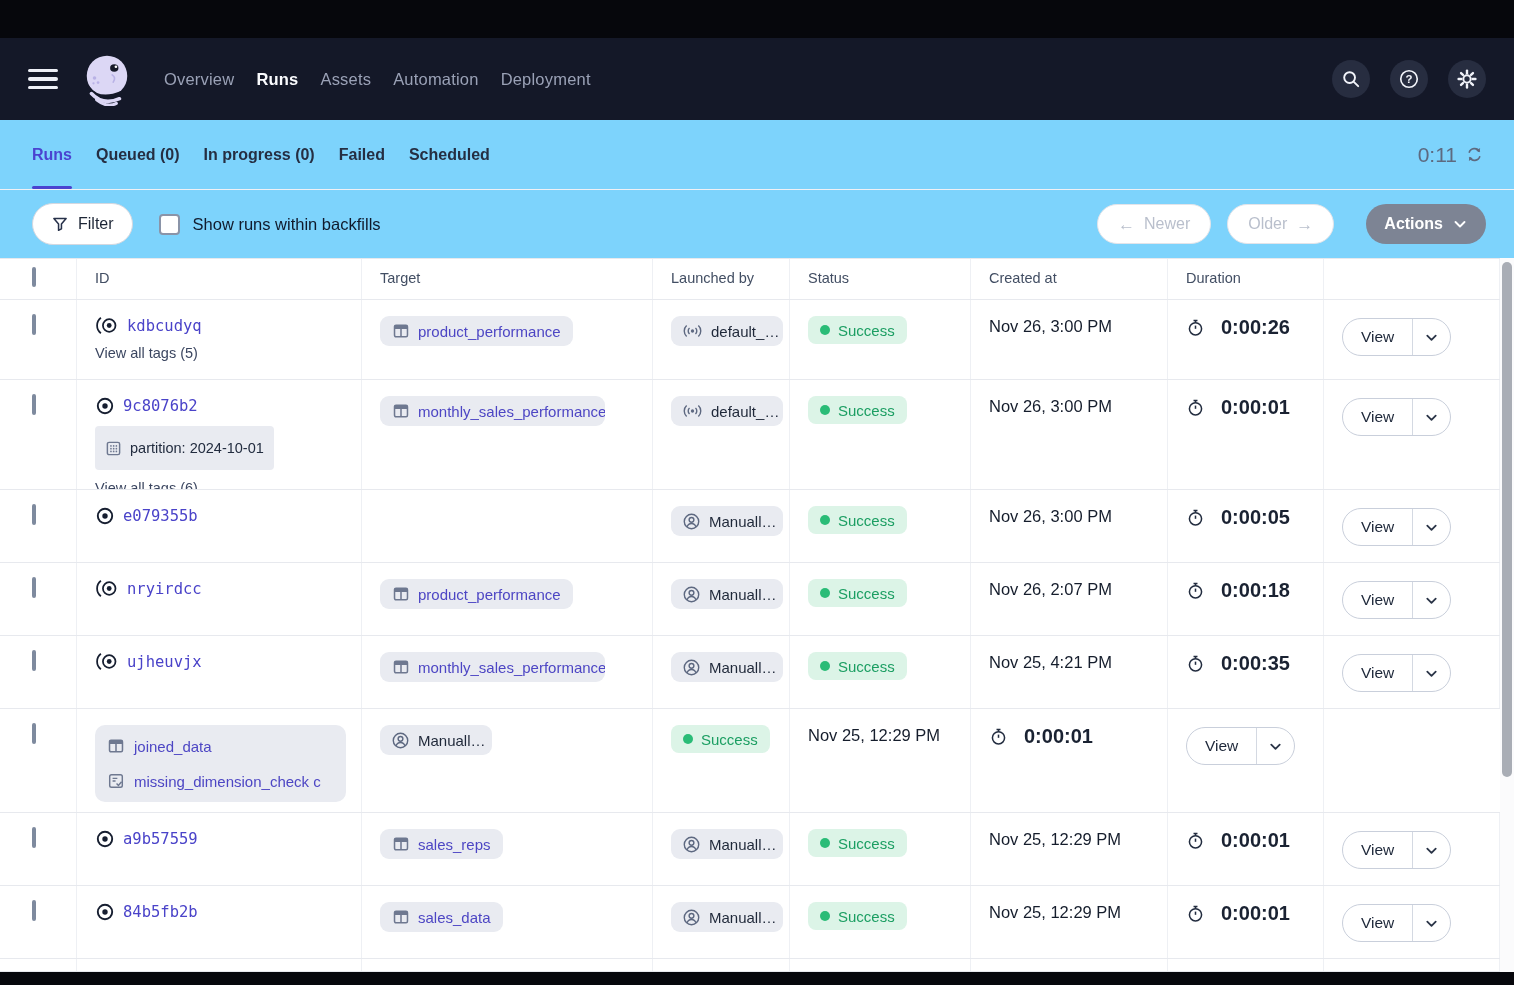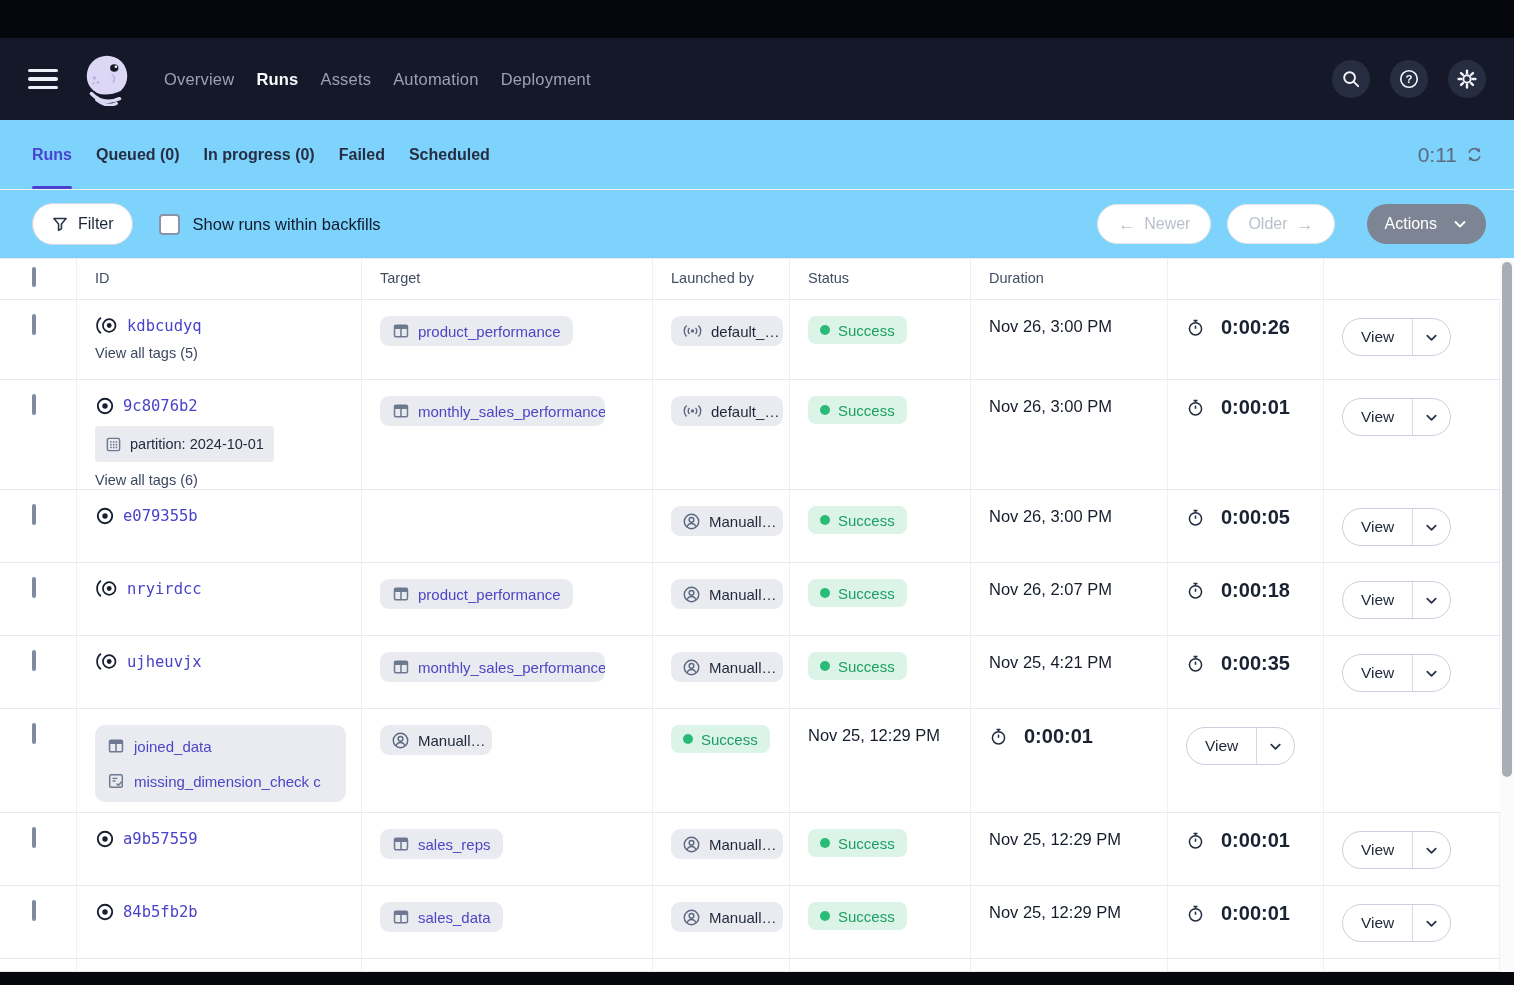--- a/index.html
+++ b/index.html
@@ -39,42 +39,42 @@
   .filter-btn svg { color:#27314a; }
   .cb { width:21px; height:21px; border:2.5px solid #8a94a8; border-radius:4px; background:#fff; cursor:pointer; flex:0 0 auto; }
   .backfills-cb { margin-left:26px; }
   .backfills-label { margin-left:13px; font-size:16.5px; color:#101a2c; }
   .toolbar-right { margin-left:auto; display:flex; align-items:center; }
   .pager-btn { height:40px; border:1px solid #e2e4ea; border-radius:20px; background:#fff; color:#b9bfcc;
                font-size:16px; display:flex; align-items:center; gap:9px; padding:0 20px; cursor:pointer; }
   .pager-newer { margin-right:16px; }
   .pager-older { margin-right:32px; }
   .actions-btn { height:40px; border:none; border-radius:20px; background:#7d8494; color:#fff; font-size:16px;
-                 font-weight:400; display:flex; align-items:center; gap:15px; padding:0 18px; cursor:pointer; }
+                 font-weight:700; display:flex; align-items:center; gap:9px; padding:0 18px; cursor:pointer; }
   .arrow-glyph { font-size:17px; line-height:1; }
 
   
   .table { position:relative; width:1500px; }
   .trow { display:grid; grid-template-columns:77px 285px 291px 137px 181px 197px 156px 176px;
           width:1500px; border-bottom:1px solid #e7e9ee; background:#fff; }
   .thead { height:42px; border-top:1px solid #e7e9ee; }
   .thead .cell { padding-top:11px; font-size:14.5px; color:#424e63; }
   .cell { border-right:1px solid #eef0f4; padding:16px 12px 0 18px; overflow:hidden; }
   .cell.cb-cell { padding:16px 0 0 32px; }
   .thead .cell.cb-cell { padding-top:10px; }
   .h80 { height:80px; } .h110 { height:110px; } .h73 { height:73px; } .h104 { height:104px; } .h13 { height:13px; }
   .sliver .cell { padding:0; }
 
   .row-cb { width:22px; height:22px; border:2px solid #7e8a9e; border-radius:5px; background:#fff; cursor:pointer; }
 
   .id-line { display:flex; align-items:center; gap:8px; }
   .id-line .run-ic { color:#161e30; flex:0 0 auto; display:flex; }
   .run-id { font-family:"DejaVu Sans Mono", monospace; font-size:15.5px; color:#4a43c9; text-decoration:none; cursor:pointer; white-space:nowrap; }
   .view-all { margin-top:10px; font-size:14.5px; color:#3b4660; cursor:pointer; width:max-content; }
-  .ptag { margin-top:10px; display:flex; width:max-content; align-items:center; gap:8px; height:36px; padding:0 10px;
+  .ptag { margin-top:10px; display:flex; width:max-content; align-items:center; gap:8px; height:44px; padding:0 10px;
           background:#e9ebf1; border-radius:4px; font-size:14.5px; color:#222c3f;justify-content:flex-end; }
   .ptag svg { color:#6e7890; flex:0 0 auto; }
 
   .tpill { display:inline-flex; align-items:center; gap:8px; height:30px; padding:0 12px; background:#e9ebf1;
            border-radius:9px; font-size:15px; color:#4d46c4; max-width:225px; overflow:hidden; white-space:nowrap; cursor:pointer; }
   .tpill svg { color:#6e7890; flex:0 0 auto; }
   .tgroup { background:#e9ebf1; border-radius:10px; padding:12px; display:flex; flex-direction:column; gap:17px; max-width:251px; }
   .tgroup .tline { display:flex; align-items:center; gap:9px; font-size:15px; color:#4d46c4; white-space:nowrap; overflow:hidden; cursor:pointer; }
   .tgroup svg { color:#6e7890; flex:0 0 auto; }
   .skel { width:22px; height:10px; border-radius:5px; background:#e3e5ea; margin-top:4px; }
@@ -284,20 +284,21 @@
   </div>
 
   <div class="table">
 
     <div class="trow thead">
       <div class="cell cb-cell"><span class="row-cb"></span></div>
       <div class="cell">ID</div>
       <div class="cell">Target</div>
       <div class="cell">Launched by</div>
       <div class="cell">Status</div>
+      <div class="cell">Created at</div>
       <div class="cell">Duration</div>
       <div class="cell"></div>
     </div>
 
     <div class="trow h80">
       <div class="cell cb-cell"><span class="row-cb"></span></div>
       <div class="cell">
         <div class="id-line">
           <span class="run-ic">
               <svg width="24" height="19">

